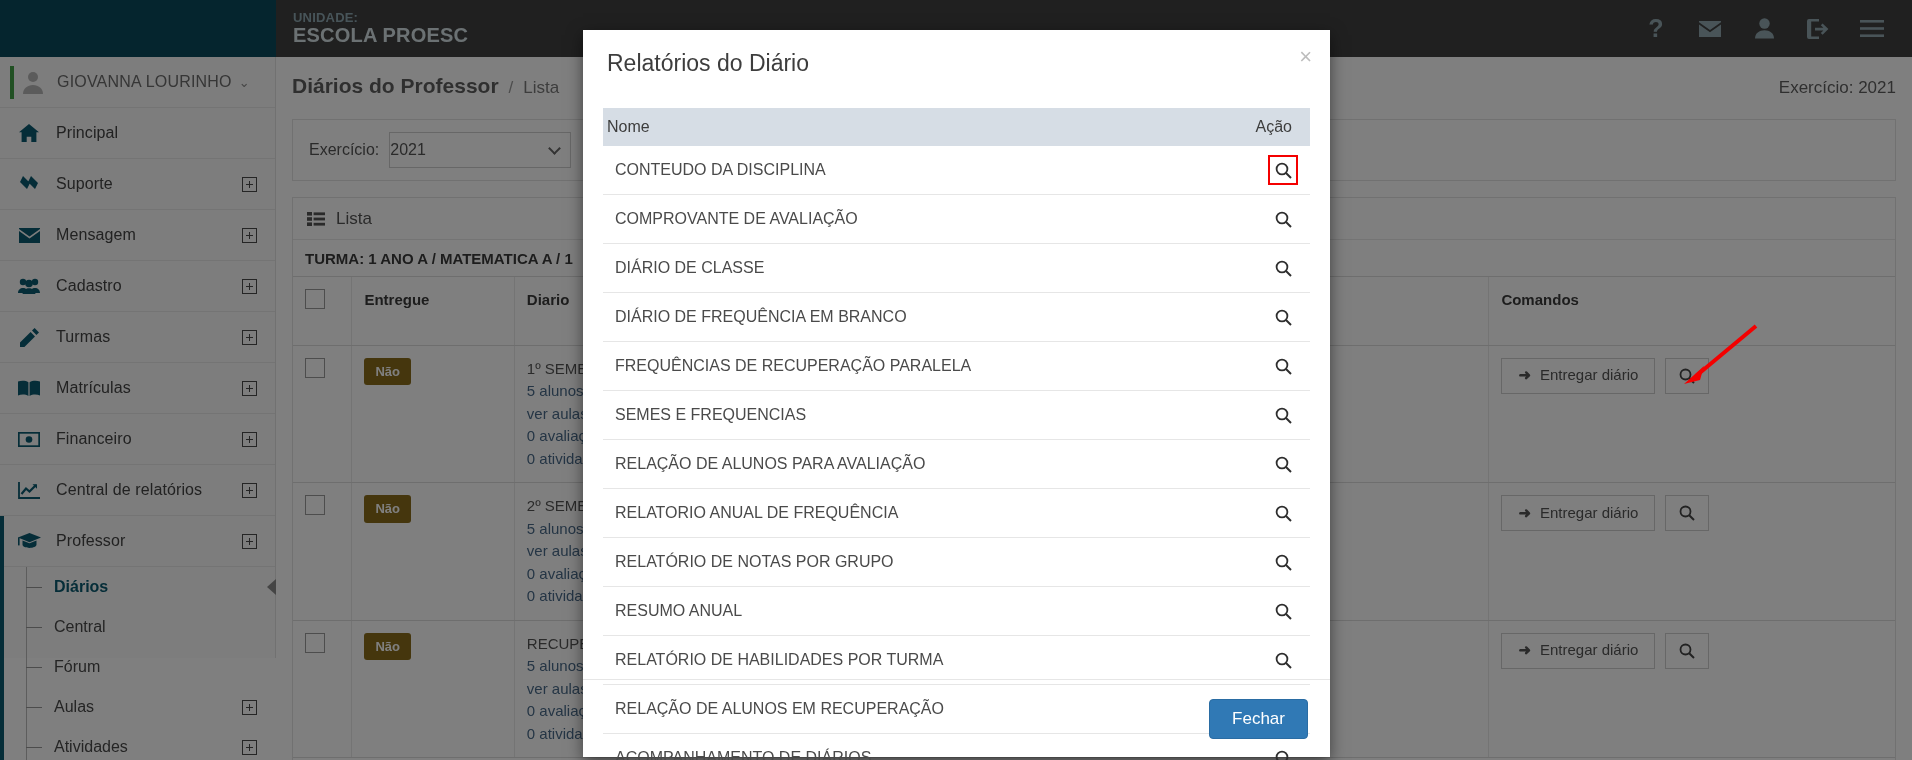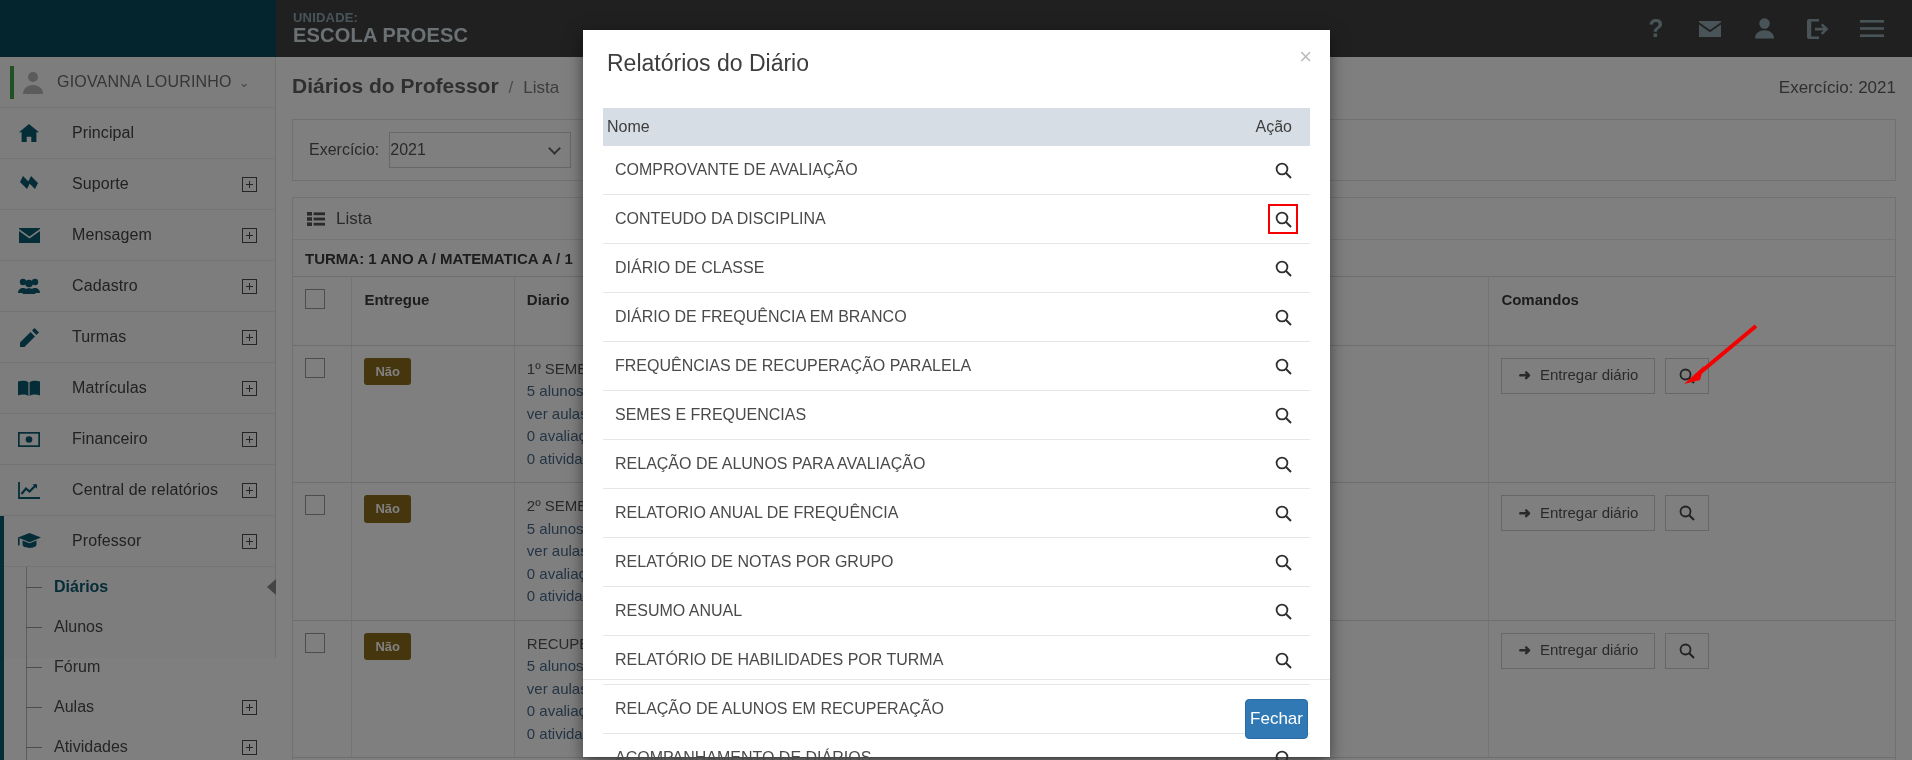--- a/index.html
+++ b/index.html
@@ -59,21 +59,21 @@
 
   .nav-item {
     height: 51px; display: flex; align-items: center;
     border-bottom: 1px solid #e8e8e8; cursor: pointer; position: relative;
   }
   .nav-icon {
     width: 30px; margin-left: 14px; color: #0b5a70;
     display: flex; align-items: center; justify-content: center;
   }
   .nav-label {
-    margin-left: 28px; font-size: 16px; color: #444; letter-spacing: .1px;
+    margin-left: 12px; font-size: 16px; color: #444; letter-spacing: .1px;
   }
   .nav-plus {
     margin-left: auto; margin-right: 18px; width: 15px; height: 15px;
     border: 1px solid #4a4a4a; position: relative;
   }
   .nav-plus::before, .nav-plus::after {
     content: ""; position: absolute; background: #4a4a4a;
   }
   .nav-plus::before { left: 3px; right: 3px; top: 6px; height: 1px; }
   .nav-plus::after  { top: 3px; bottom: 3px; left: 6px; width: 1px; }
@@ -235,21 +235,21 @@
     width: 30px; height: 30px; color: #2e2e2e; cursor: pointer;
   }
   .mag-cell.highlight { border: 2px solid #f40000; }
   .modal-foot {
     position: absolute; left: 0; right: 0; bottom: 0; height: 78px;
     border-top: 1px solid #e6e6e6; display: flex; align-items: center;
     justify-content: flex-end; padding-right: 22px;
   }
   .btn-fechar {
     background: #3079b5; color: #fff; border: 1px solid #2a6ca3;
-    font-size: 17px; padding: 9px 4px; border-radius: 4px; cursor: pointer;
+    font-size: 17px; padding: 9px 22px; border-radius: 4px; cursor: pointer;
     font-family: "Liberation Sans", sans-serif;
     margin-left: 12px;
   }
 
   
   .ptr-arrow { position: absolute; left: 1680px; top: 322px; pointer-events: none; }
 </style>
 </head>
 <body>
 
@@ -407,21 +407,21 @@
       <div class="sub-vline"></div>
 
       <div class="subnav-item selected">
         <span class="sub-dash"></span>
         <span class="subnav-label">Diários</span>
         <span class="subnav-arrow"></span>
       </div>
 
       <div class="subnav-item">
         <span class="sub-dash"></span>
-        <span class="subnav-label">Alunos</span>
+        <span class="subnav-label">Central</span>
       </div>
 
       <div class="subnav-item">
         <span class="sub-dash"></span>
         <span class="subnav-label">Fórum</span>
       </div>
 
       <div class="subnav-item">
         <span class="sub-dash"></span>
         <span class="subnav-label">Aulas</span>
@@ -605,31 +605,31 @@
     <div class="modal-body">
       <table class="rtable">
         <thead>
           <tr>
             <th>Nome</th>
             <th class="act">Ação</th>
           </tr>
         </thead>
         <tbody>
           <tr>
-              <td>COMPROVANTE DE AVALIAÇÃO</td>
-              <td class="act"><span class="mag-cell">
-                  <svg width="17" height="17" viewBox="0 0 17 17">
-                    <circle cx="7" cy="7" r="5.4" fill="none" stroke="currentColor" stroke-width="1.8"></circle>
-                    <line x1="11" y1="11" x2="16" y2="16" stroke="currentColor" stroke-width="2"></line>
-                  </svg>
-                </span></td>
-            </tr>
-          <tr>
               <td>CONTEUDO DA DISCIPLINA</td>
               <td class="act"><span class="mag-cell highlight">
+                  <svg width="17" height="17" viewBox="0 0 17 17">
+                    <circle cx="7" cy="7" r="5.4" fill="none" stroke="currentColor" stroke-width="1.8"></circle>
+                    <line x1="11" y1="11" x2="16" y2="16" stroke="currentColor" stroke-width="2"></line>
+                  </svg>
+                </span></td>
+            </tr>
+          <tr>
+              <td>COMPROVANTE DE AVALIAÇÃO</td>
+              <td class="act"><span class="mag-cell">
                   <svg width="17" height="17" viewBox="0 0 17 17">
                     <circle cx="7" cy="7" r="5.4" fill="none" stroke="currentColor" stroke-width="1.8"></circle>
                     <line x1="11" y1="11" x2="16" y2="16" stroke="currentColor" stroke-width="2"></line>
                   </svg>
                 </span></td>
             </tr>
           <tr>
               <td>DIÁRIO DE CLASSE</td>
               <td class="act"><span class="mag-cell">
                   <svg width="17" height="17" viewBox="0 0 17 17">

